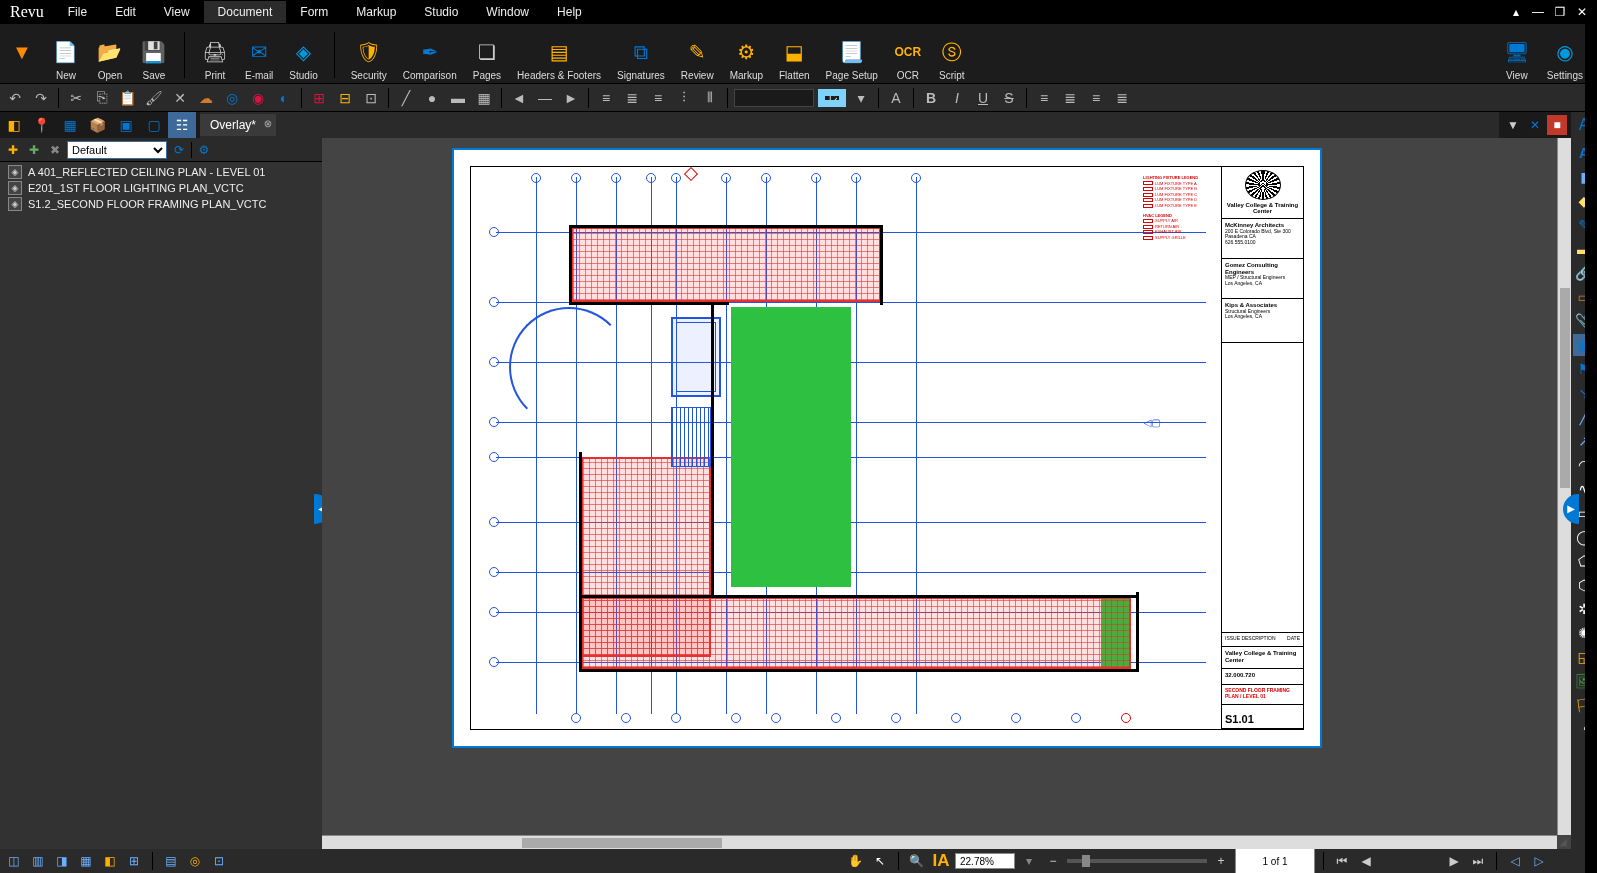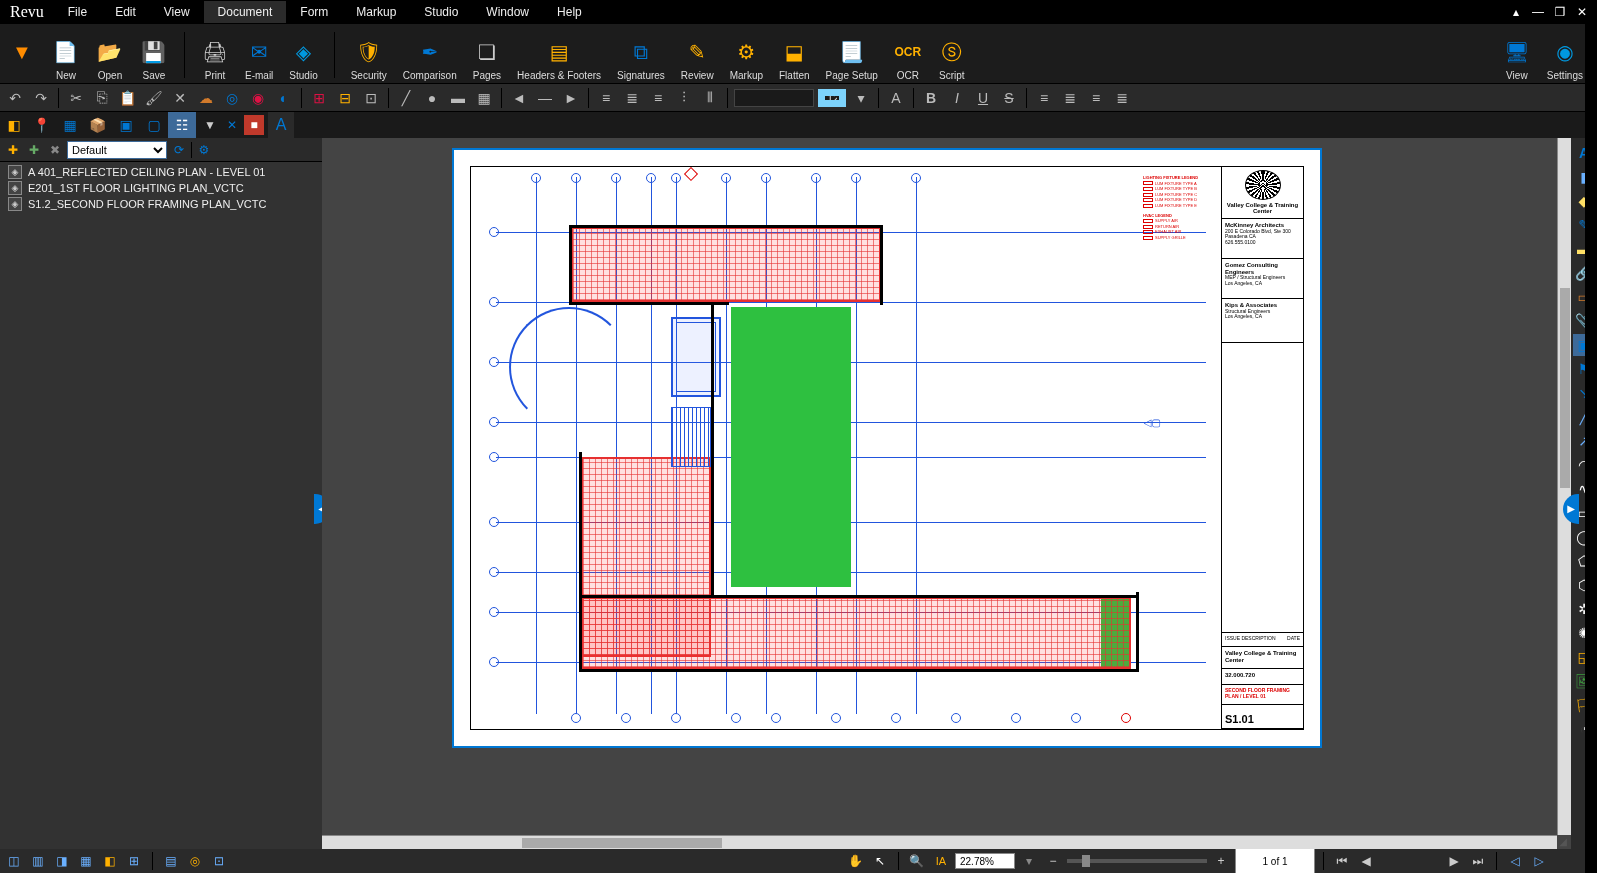--- a/index.html
+++ b/index.html
@@ -256,20 +256,26 @@
 </div>
 
 <div class="paneltabs">
   <div class="ptab" style="color:#ffb100">◧</div>
   <div class="ptab" style="color:#0078d4">📍</div>
   <div class="ptab" style="color:#0078d4">▦</div>
   <div class="ptab" style="color:#ffb100">📦</div>
   <div class="ptab" style="color:#0078d4">▣</div>
   <div class="ptab" style="color:#0078d4">▢</div>
   <div class="ptab active">☷</div>
+  <div class="doctabs">
+    <div class="dtab">
+      <span>Overlay*</span>
+      <span class="close">⊗</span>
+    </div>
+  </div>
   <div class="tabright">
     <div class="tb2">▼</div>
     <div class="tb2" style="color:#0078d4">✕</div>
     <div class="tb2 redsq">■</div>
   </div>
   <div style="width:26px; background:#2a2a2a; height:26px; display:flex; align-items:center; justify-content:center; color:#0078d4">A</div>
 </div>
 
 <div class="main">
 
@@ -511,21 +517,21 @@
   <div class="sb">⊞</div>
   <div class="sep"></div>
   <div class="sb">▤</div>
   <div class="sb" style="color:#ffb100">◎</div>
   <div class="sb">⊡</div>
   <div class="spacer"></div>
   <div class="sb" style="color:#ccc">✋</div>
   <div class="sb" style="color:#fff">↖</div>
   <div class="sep"></div>
   <div class="sb">🔍</div>
-  <div class="sb" style="color:#ffb100;font-weight:normal;font-size:11px">IA</div>
+  <div class="sb" style="color:#ffb100;font-weight:bold;font-size:17px">IA</div>
   <input class="zoom-in" value="22.78%" style="">
   <div class="sb" style="color:#888">▾</div>
   <div class="sb" style="color:#ccc">−</div>
   <div class="slider">
       <div class="knob"></div>
     </div>
   <div class="sb" style="color:#ccc">+</div>
   <input class="page-in" value="1 of 1" style="">
   <div class="sep"></div>
   <div class="sb" style="color:#ccc">⏮</div>

